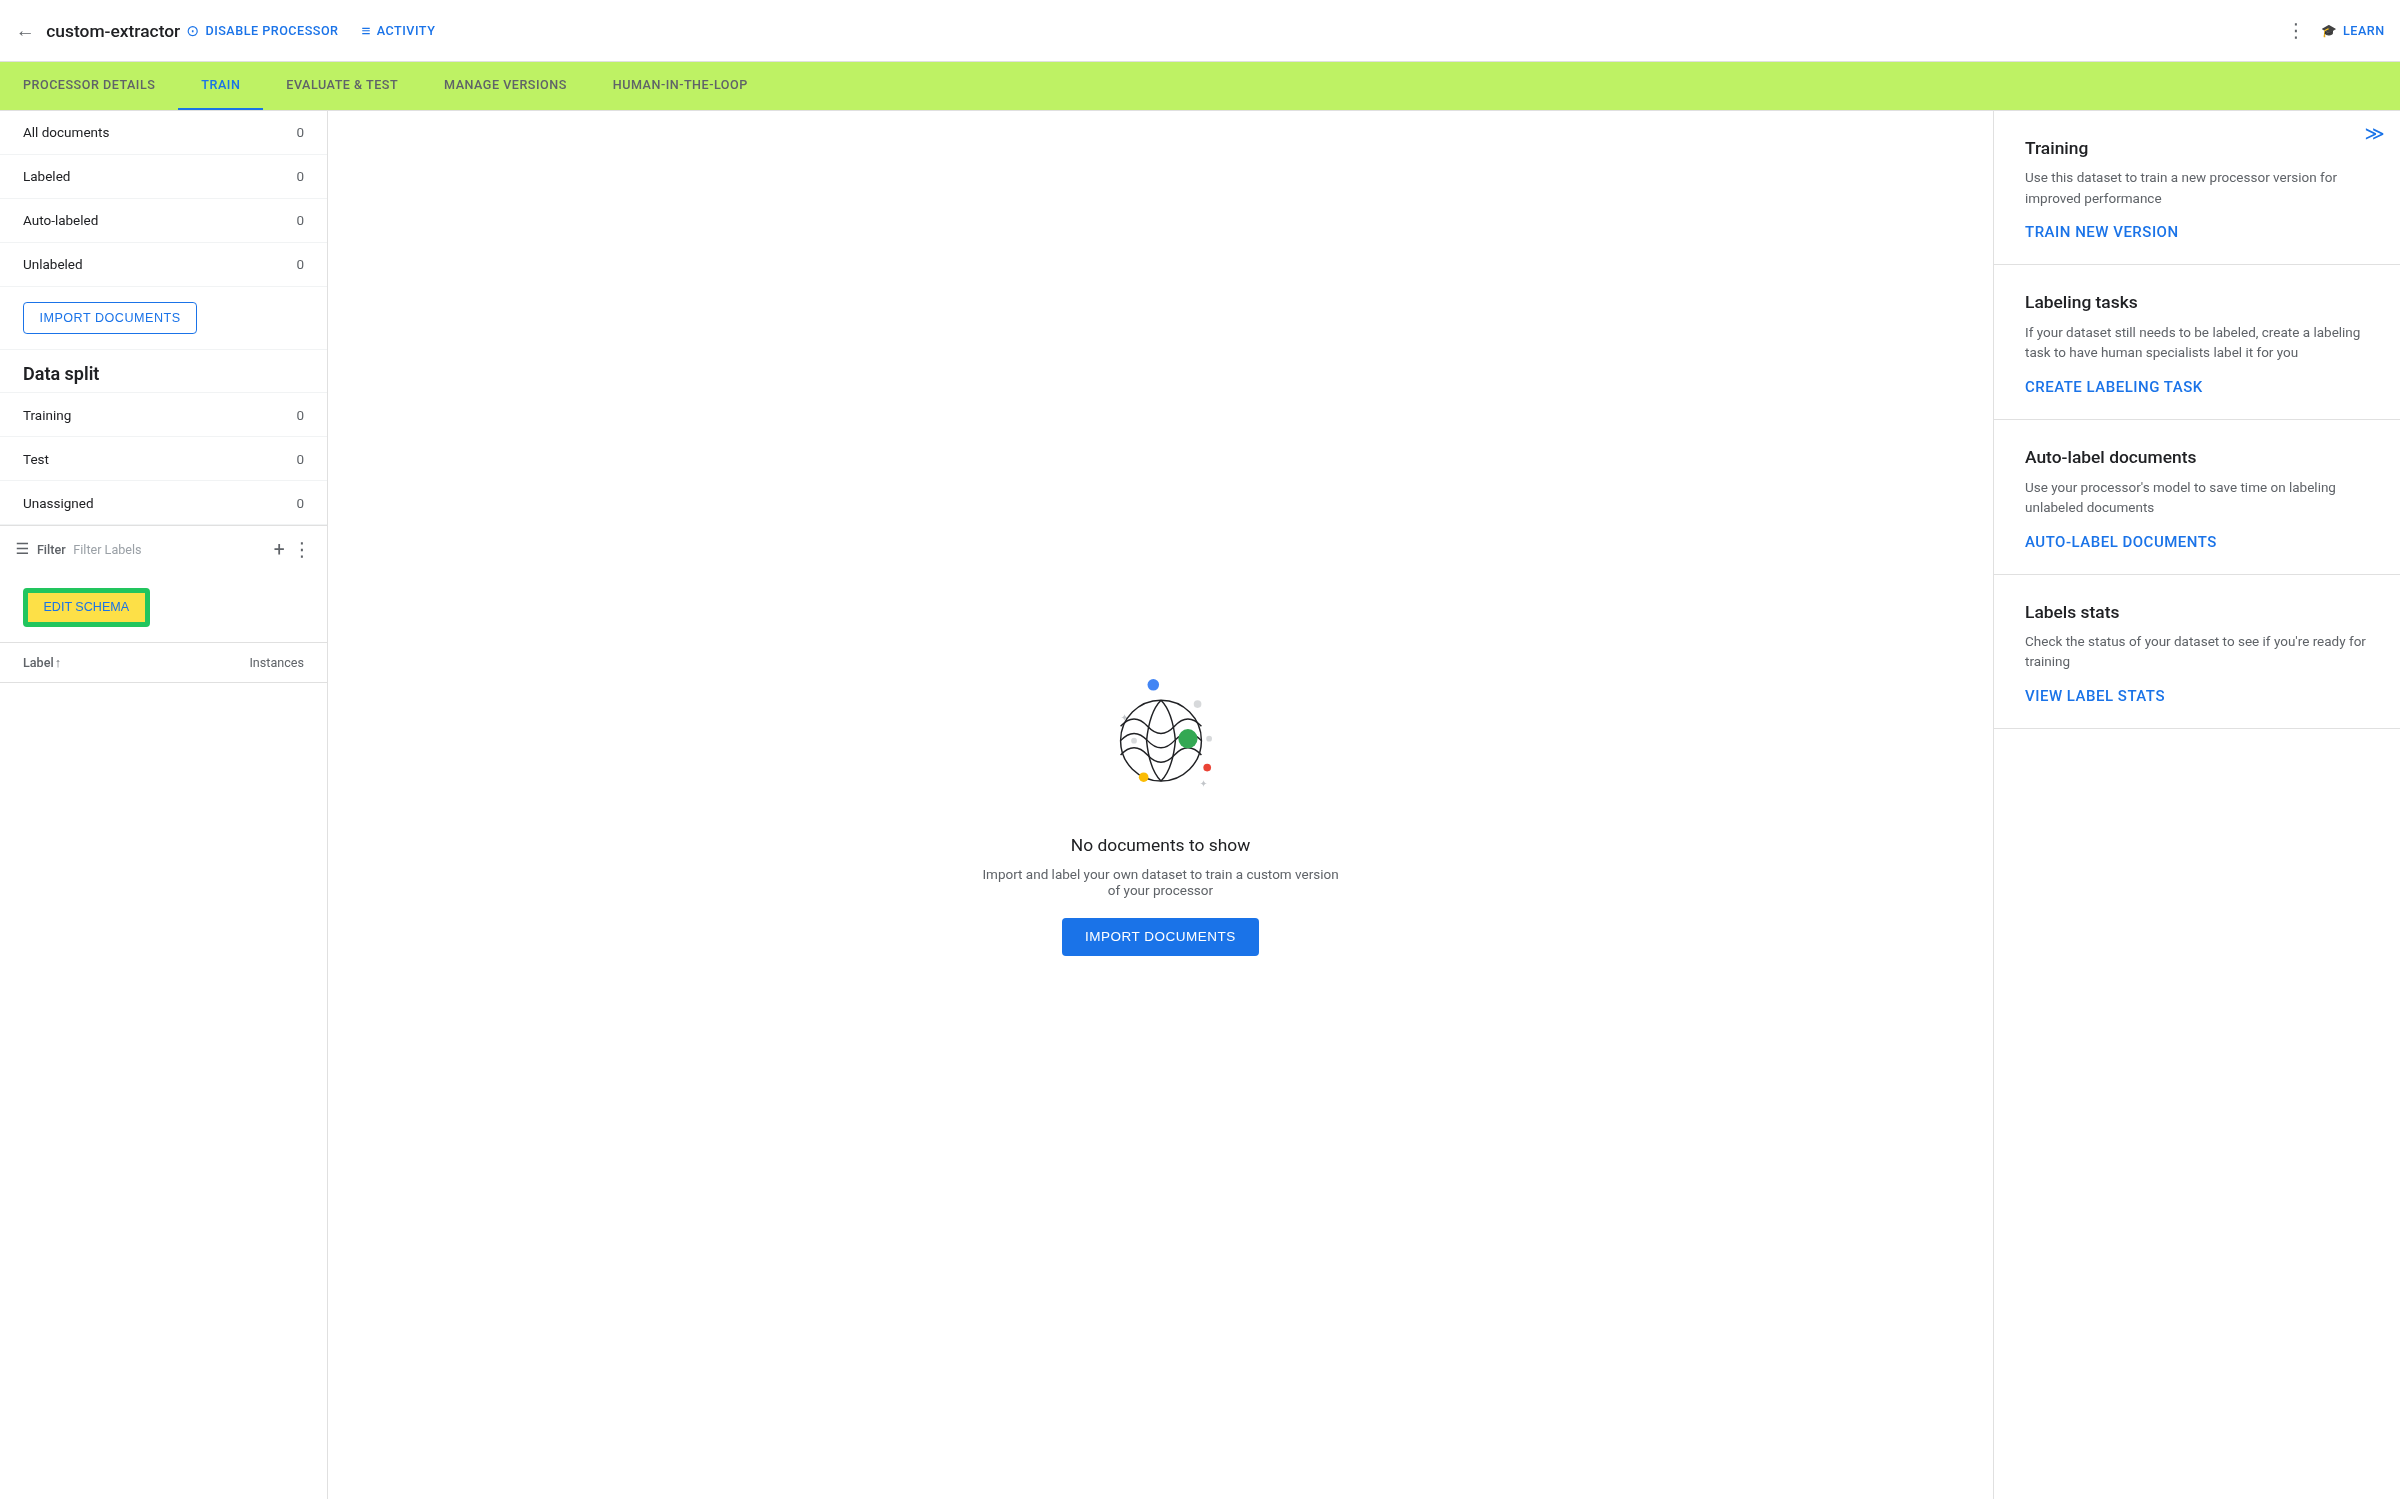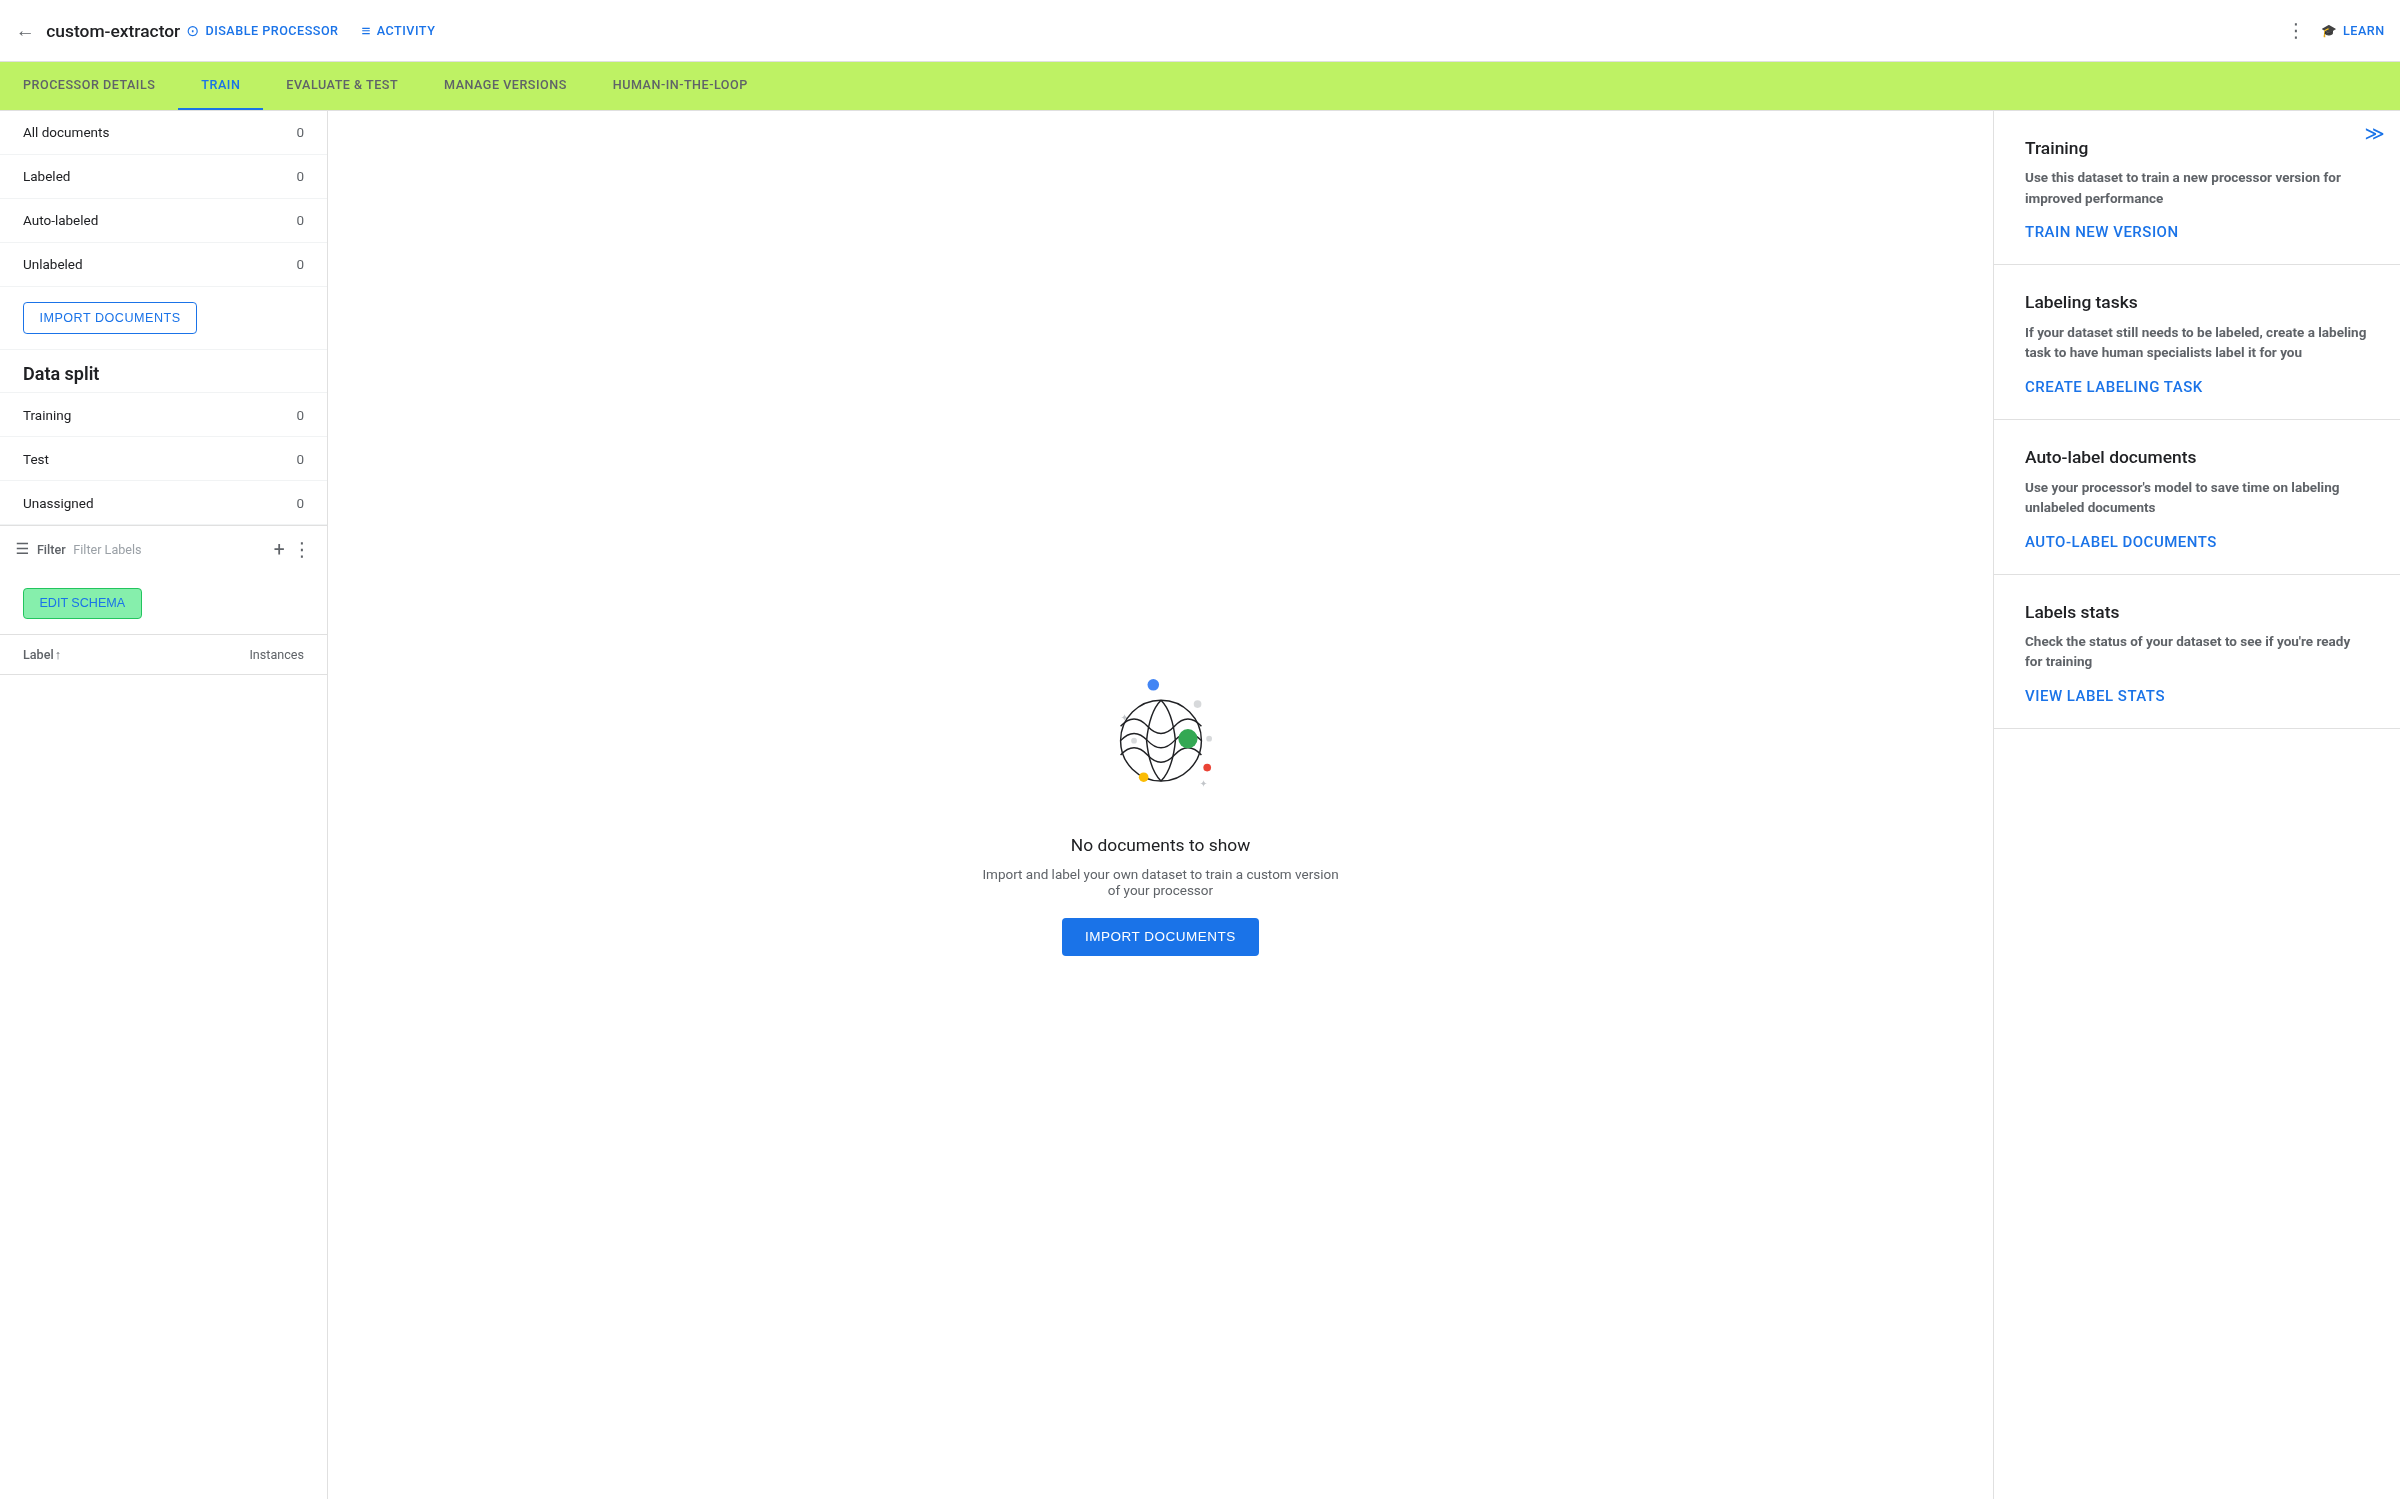--- a/index.html
+++ b/index.html
@@ -173,23 +173,23 @@
     .filter-more {
       color: #5f6368;
       font-size: 19.3px;
       cursor: pointer;
     }
     .edit-schema-row {
       padding: 15.4px 23px;
       border-bottom: 1px solid #e0e0e0;
     }
     .edit-schema-btn {
-      border: 1px solid #22c55e;
-      color: #1a73e8;
-      background: #86efac;
+      border: 5px solid #22c55e;
+      color: #1a73e8;
+      background: #fde047;
       padding: 7.7px 15.4px;
       border-radius: 3.9px;
       font-size: 12.6px;
       font-weight: 500;
       cursor: pointer;
     }
     .label-header-row {
       display: flex;
       align-items: center;
       justify-content: space-between;
@@ -281,21 +281,20 @@
       font-size: 17.4px;
       font-weight: 500;
       color: #202124;
       margin-bottom: 9.7px;
     }
     .panel-section-desc {
       font-size: 13.5px;
       color: #5f6368;
       line-height: 1.5;
       margin-bottom: 15.4px;
-      font-weight: bold;
     }
     .panel-link {
       color: #1a73e8;
       font-size: 15px;
       font-weight: 500;
       letter-spacing: 0.5px;
       text-transform: uppercase;
       cursor: pointer;
       text-decoration: none;
     }

